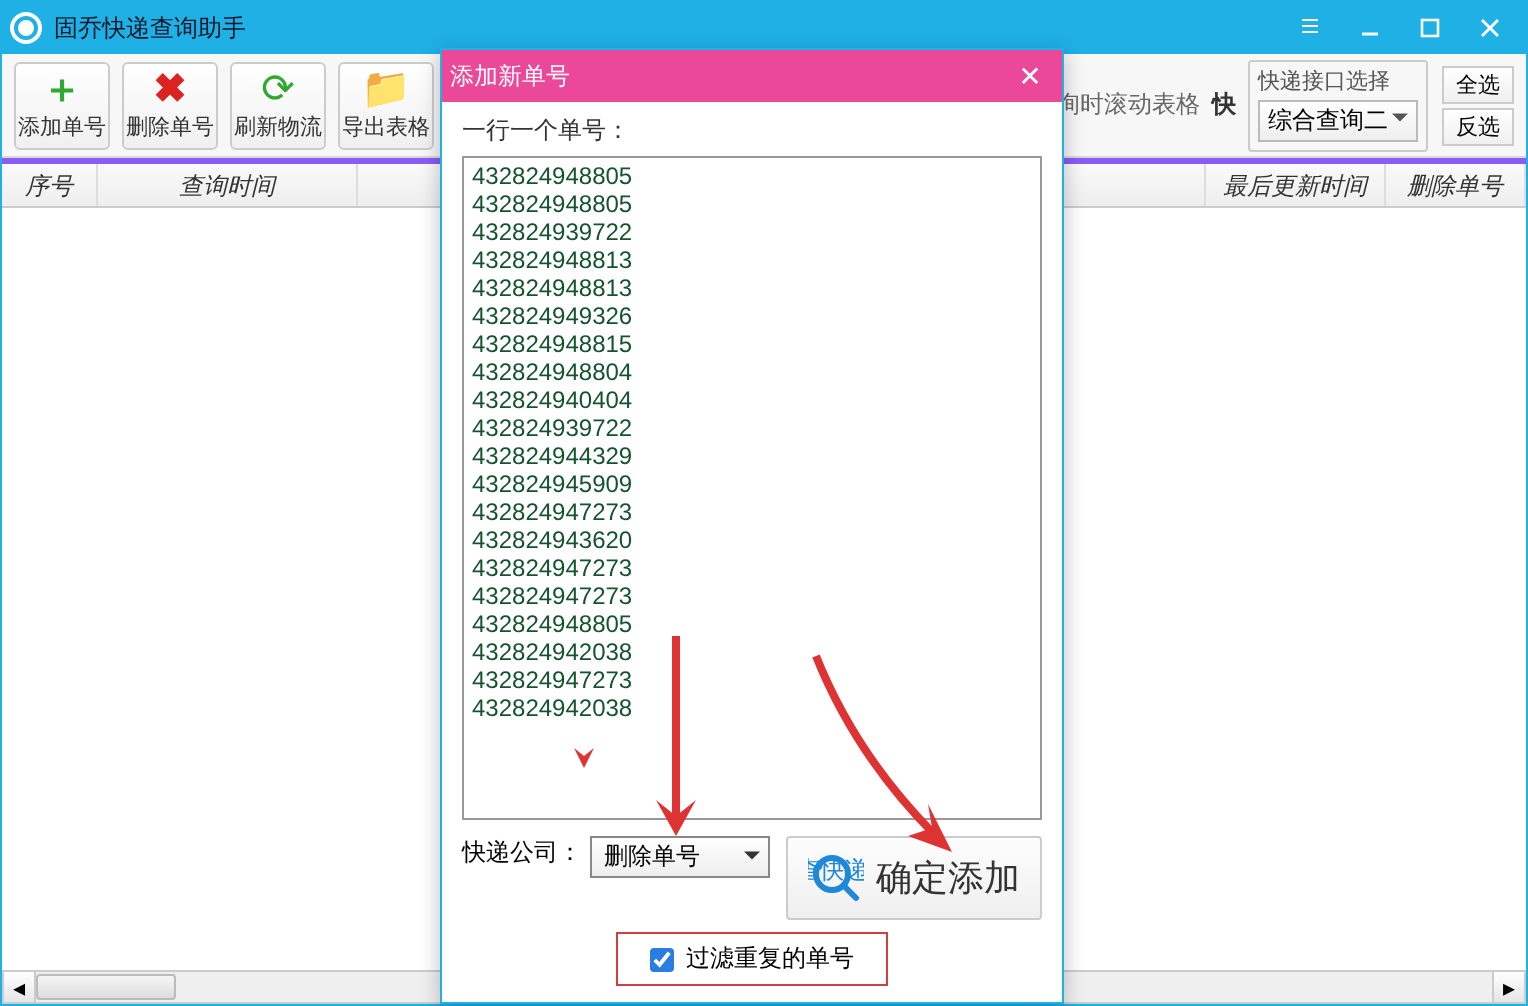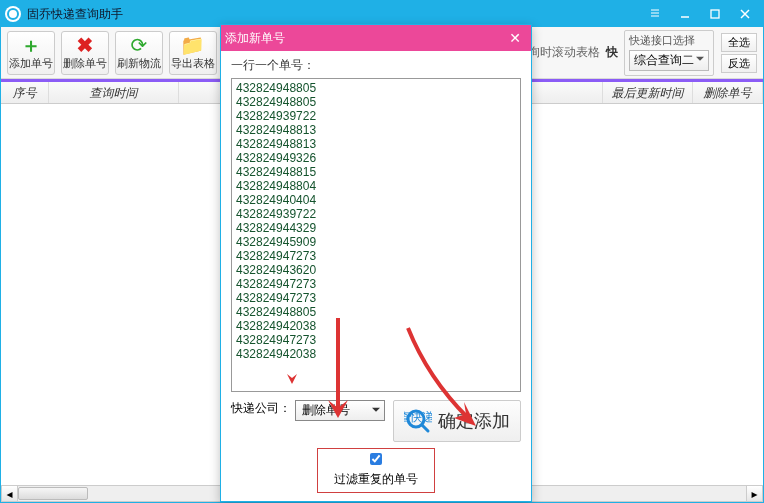--- a/index.html
+++ b/index.html
@@ -56,21 +56,21 @@
 .tracking-list { flex: 1; border: 1px solid #999; padding: 2px 4px; overflow: auto; font-family: SimSun, sans-serif; font-size: 12px; line-height: 14px; color: #14532d; white-space: pre; }
 .bottom-ctrl { padding-top: 8px; }
 .row1 { display: flex; align-items: flex-start; gap: 4px; margin-bottom: 6px; }
 .company-select { border: 1px solid #888; background: linear-gradient(#fff,#eee); padding: 1px 16px 1px 6px; position: relative; min-width: 90px; display: inline-block; }
 .company-select::after { content: ""; position: absolute; right: 4px; top: 50%; transform: translateY(-40%); border: 4px solid transparent; border-top-color: #333; }
 .confirm-btn { margin-left: auto; border: 1px solid #ccc; background: linear-gradient(#fdfdfd,#efefef); padding: 6px 10px; display: flex; align-items: center; gap: 6px; cursor: pointer; border-radius: 2px; }
 .confirm-btn .cicon { width: 28px; height: 28px; position: relative; }
 .confirm-btn .cicon svg { width: 28px; height: 28px; }
 .confirm-btn .clbl { font-size: 18px; color: #333; }
 .row2 { display: flex; align-items: center; justify-content: center; }
-.filter-box { border: 1px solid #d04040; padding: 4px 16px; display: flex; align-items: center; gap: 6px; flex-direction: column; }
+.filter-box { border: 1px solid #d04040; padding: 4px 16px; display: flex; align-items: center; gap: 6px; }
 .filter-box input { width: 12px; height: 12px; accent-color: #2a7de1; }
 
 
 .arrow { position: absolute; pointer-events: none; }
 .arrow svg { overflow: visible; }
 
 </style>
 </head>
 <body>
 

